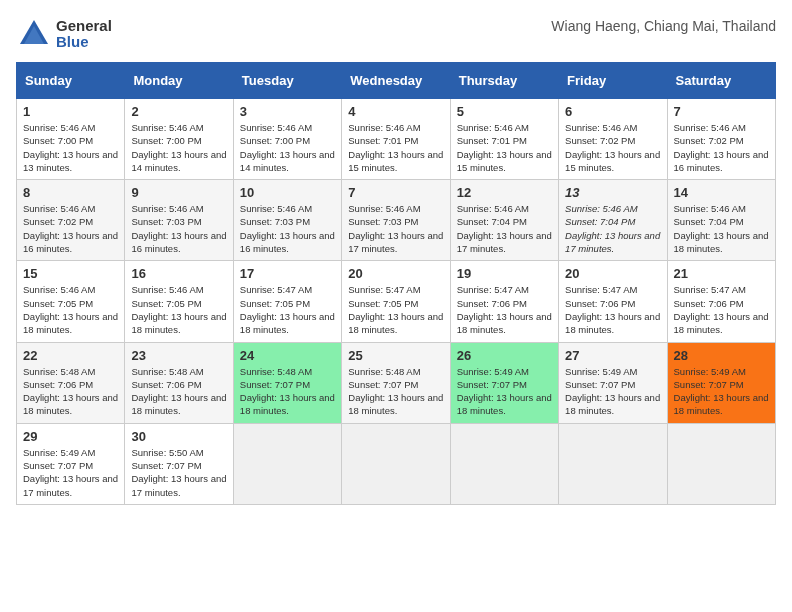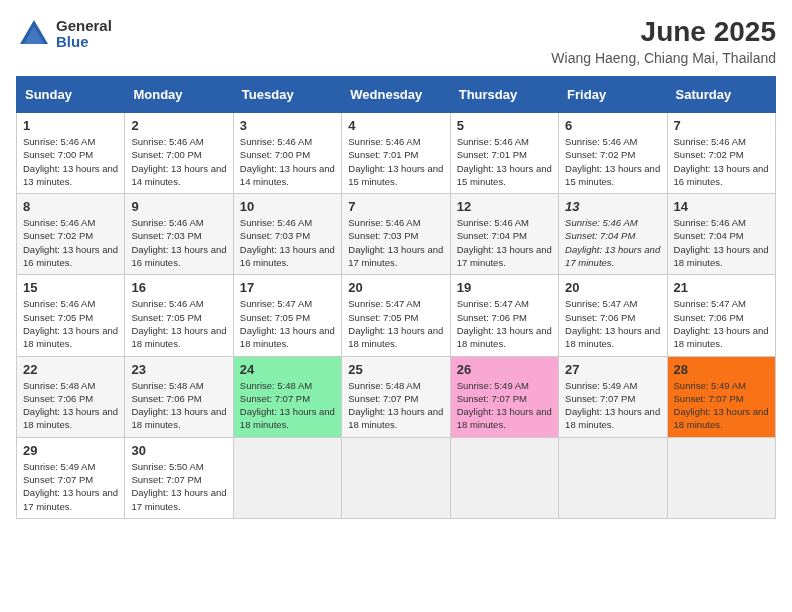--- a/index.html
+++ b/index.html
@@ -94,21 +94,20 @@
     <svg class="logo-icon" viewBox="0 0 36 36" xmlns="http://www.w3.org/2000/svg">
       <polygon points="18,4 32,28 4,28" fill="#2a5fac"></polygon>
       <polygon points="18,10 28,28 8,28" fill="#5a8fd4" opacity="0.5"></polygon>
     </svg>
     <div class="logo-text">
       <span class="logo-general">General</span>
       <span class="logo-blue">Blue</span>
     </div>
   </div>
   <div class="title-area">
-    <div class="main-title">June 2025</div>
     <div class="subtitle">Wiang Haeng, Chiang Mai, Thailand</div>
   </div>
 </div>
 
 <table class="calendar">
   <thead>
     <tr>
       <th>Sunday</th>
       <th>Monday</th>
       <th>Tuesday</th>
@@ -319,21 +318,21 @@
         </div>
       </td>
         <td style="background: rgb(245, 245, 245);">
         <span class="day-num">25</span>
         <div class="day-info">
           Sunrise: 5:48 AM<br>
           Sunset: 7:07 PM<br>
           Daylight: 13 hours and 18 minutes.
         </div>
       </td>
-        <td style="background: #f9a8d4;">
+        <td style="background: #86efac;">
         <span class="day-num">26</span>
         <div class="day-info">
           Sunrise: 5:49 AM<br>
           Sunset: 7:07 PM<br>
           Daylight: 13 hours and 18 minutes.
         </div>
       </td>
         <td style="background: rgb(245, 245, 245);">
         <span class="day-num">27</span>
         <div class="day-info">

